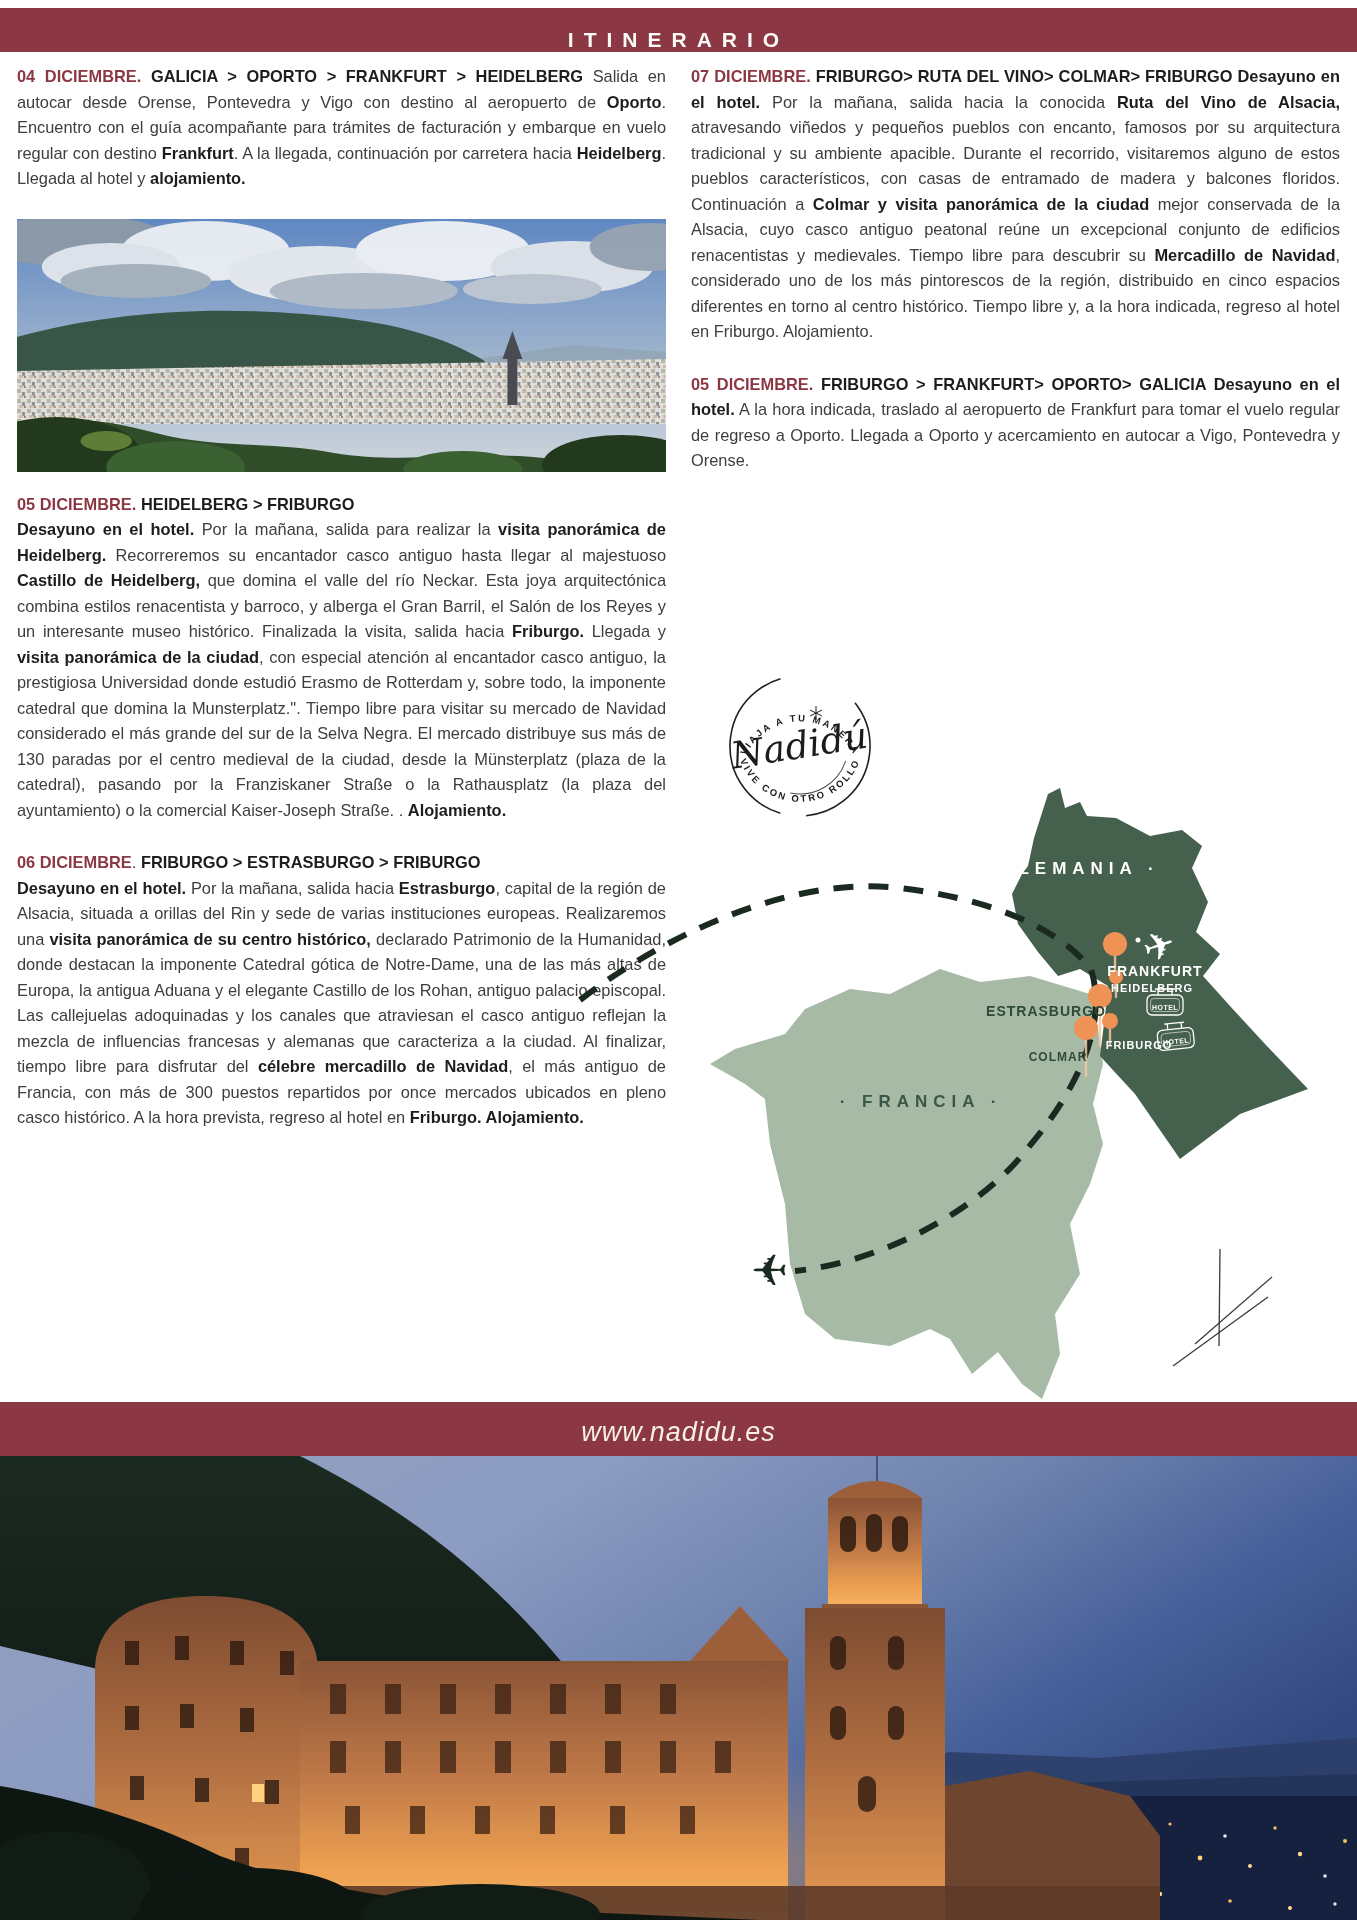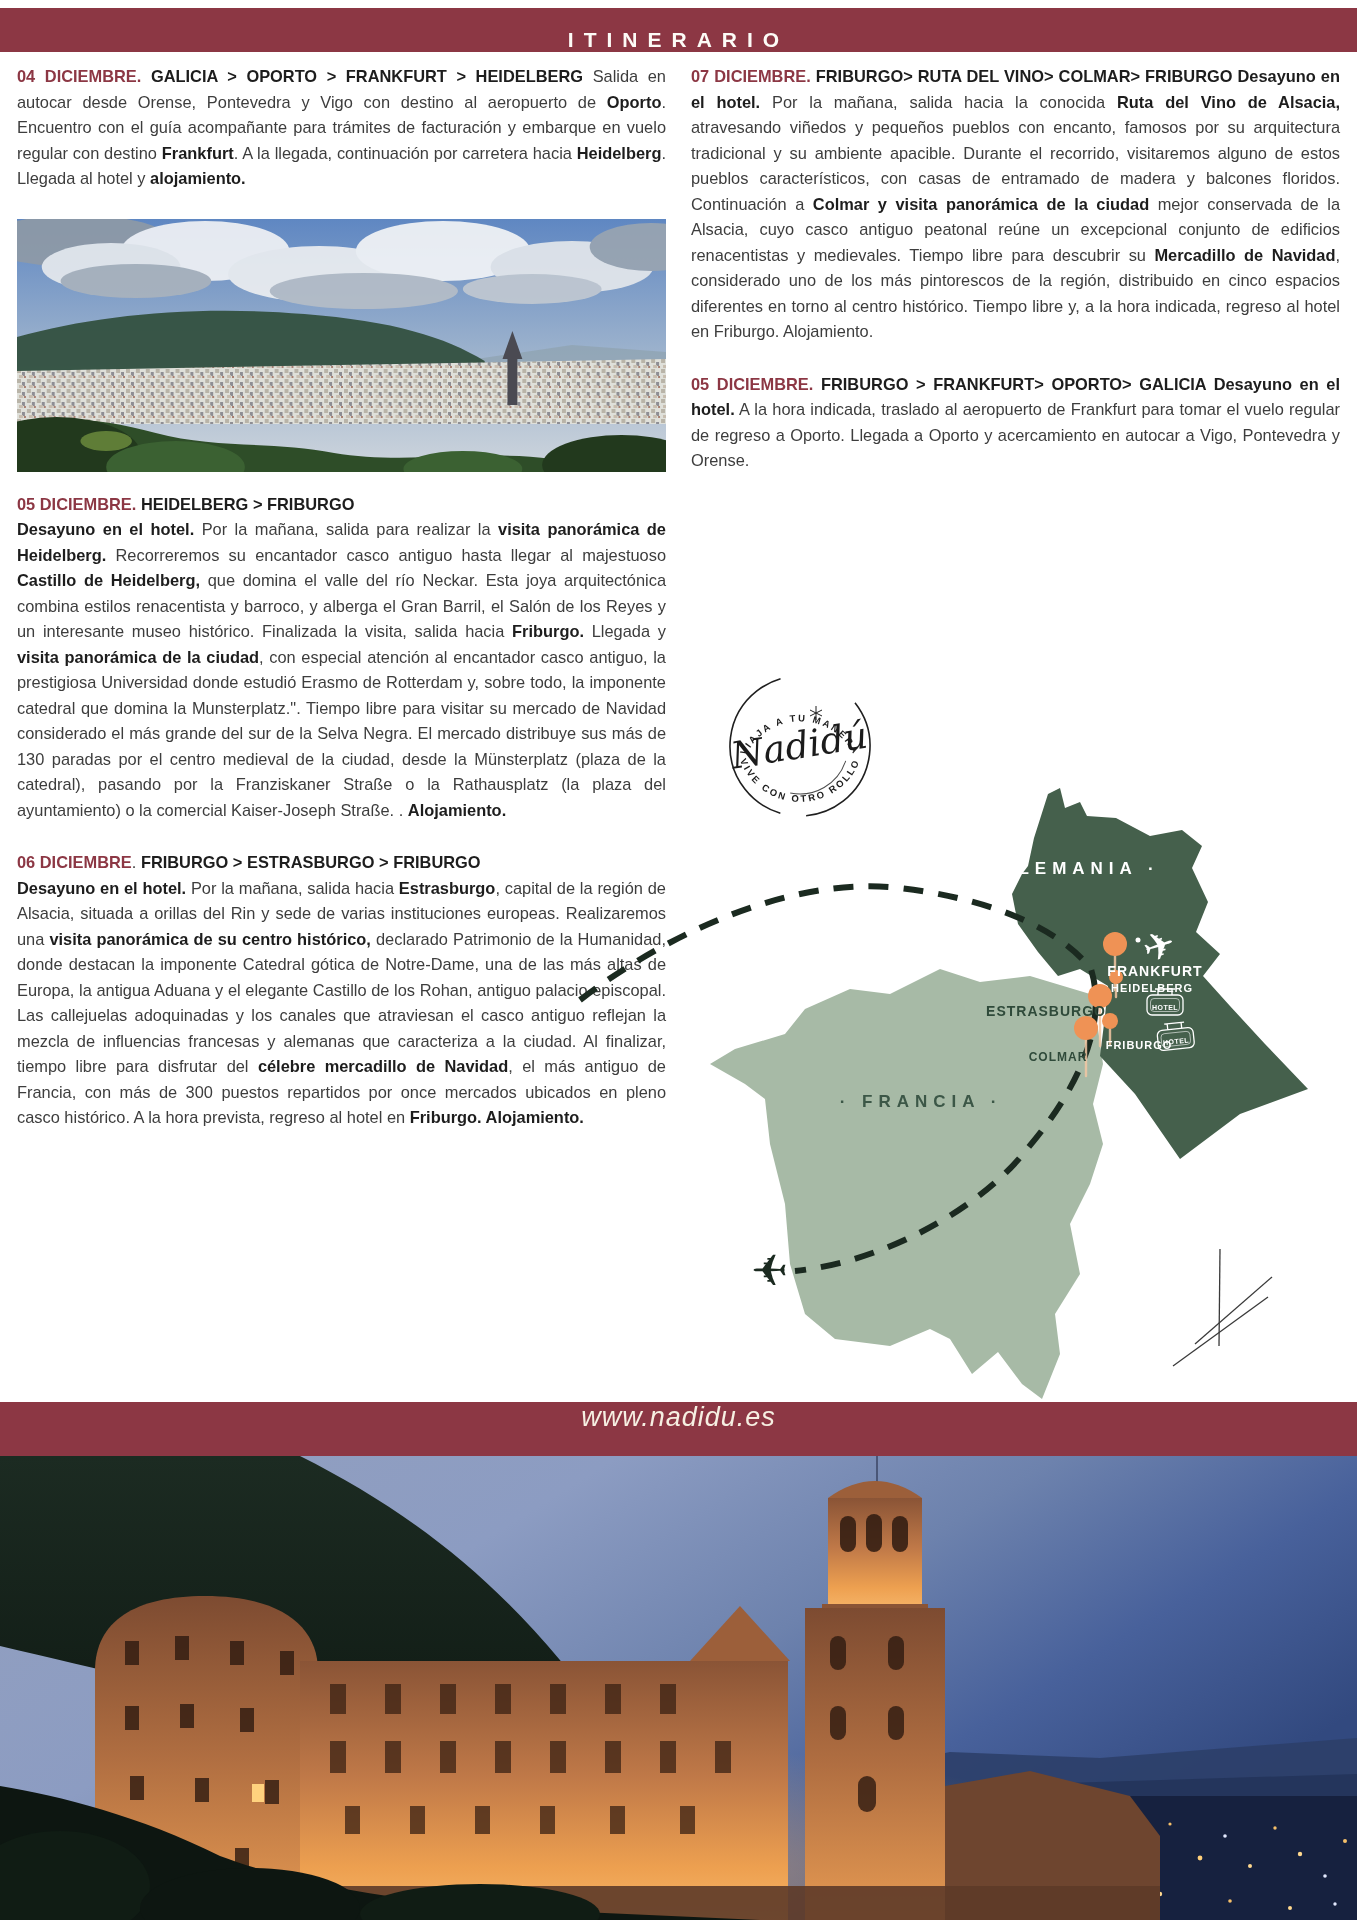--- a/index.html
+++ b/index.html
@@ -24,21 +24,21 @@
   .mapsvg{position:absolute;left:560px;top:754px;width:797px;height:646px;}
   .arc-text{font-size:9.5px;font-weight:bold;letter-spacing:2.3px;fill:#1c1c1c;
             font-family:"Liberation Sans",sans-serif;}
   .script{font-family:"DejaVu Serif","Liberation Serif",serif;font-style:italic;
           font-size:37px;fill:#1b1b1b;}
   .mwhite{fill:#ffffff;font-weight:bold;font-family:"Liberation Sans",sans-serif;}
   .mdark{fill:#2f4a3a;font-weight:bold;font-family:"Liberation Sans",sans-serif;}
   .country{font-family:"Liberation Sans",sans-serif;font-weight:bold;letter-spacing:6px;}
   
   .urlbar{position:absolute;top:1402px;left:0;right:0;height:60px;background:#8c3744;
-          display:flex;justify-content:center;}
+          display:flex;align-items:center;justify-content:center;}
   .urlbar span{color:#f6efe2;font-style:italic;font-size:27px;letter-spacing:1px;
                font-family:"Liberation Sans",sans-serif;}
   .footer-photo{position:absolute;top:1456px;left:0;width:1357px;height:464px;}
   .footer-photo svg{display:block;width:1357px;height:464px;}
 </style>
 </head>
 <body>
 
 <div class="page">
 

